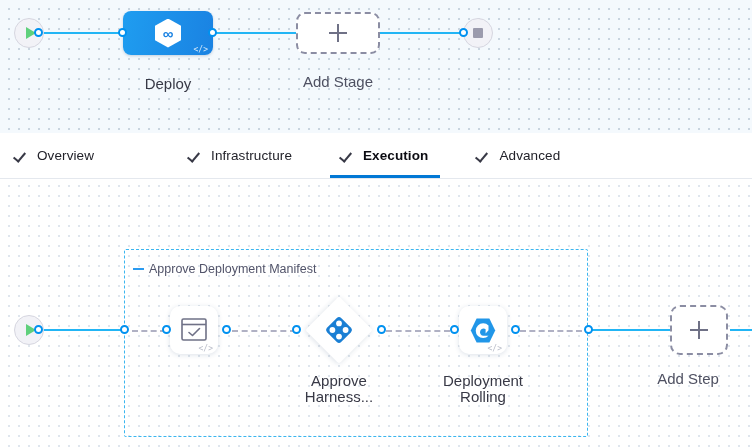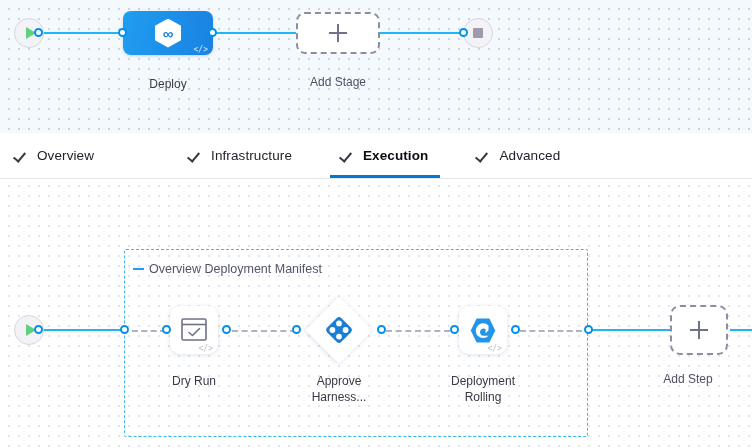--- a/index.html
+++ b/index.html
@@ -123,21 +123,21 @@
     position: relative; width: 18px; height: 18px;
   }
   .plus::before, .plus::after {
     content: ""; position: absolute; background: #6f7186;
   }
   .plus::before { left: 8px; top: 0; width: 2px; height: 18px; }
   .plus::after { left: 0; top: 8px; width: 18px; height: 2px; }
 
   .node-label {
     position: absolute; text-align: center;
-    font-size: 12px; color: #383946;
+    font-size: 15px; color: #383946;
     line-height: 16px;
   }
   .node-label.muted { color: #4f5162; text-align: center; }
 
   
   .step-group {
     position: absolute;
     border: 1.5px dashed #3ab6f0;
     background: rgba(255,255,255,0);
     border-radius: 2px;
@@ -253,38 +253,37 @@
     <div class="conn-dash" style="left:520px; top:151px; width:62px;"></div>
 
     <div class="endcircle" style="left:14px; top:136px;">
       <div class="play-tri"></div>
     </div>
     <div class="port" style="left:34px; top:146px;"></div>
 
     <div class="step-group" style="left:124px; top:70px; width:464px; height:188px;">
       <div class="group-header">
         <span class="collapse-dash"></span>
-        <span class="group-title">Overview Deployment Manifest</span>
+        <span class="group-title">Approve Deployment Manifest</span>
       </div>
     </div>
 
     <div class="port" style="left:120px; top:146px;"></div>
     <div class="port" style="left:584px; top:146px;"></div>
 
     <div class="step-node" style="left:170px; top:127px;">
       <svg width="26" height="24" viewBox="0 0 26 24">
         <rect x="1" y="1" width="24" height="21" rx="1.5" fill="#ffffff" stroke="#6f7186" stroke-width="1.6"></rect>
         <line x1="1" y1="6.5" x2="25" y2="6.5" stroke="#6f7186" stroke-width="1.6"></line>
         <path d="M8 14.5 L11.5 17.5 L18.5 10.5" fill="none" stroke="#6f7186" stroke-width="1.6" stroke-linecap="round" stroke-linejoin="round"></path>
       </svg>
       <span class="codeglyph dark">&lt;/&gt;</span>
     </div>
     <div class="port" style="left:162px; top:146px;"></div>
     <div class="port" style="left:222px; top:146px;"></div>
-    <div class="node-label" style="left:144px; top:194px; width:100px;">Dry Run</div>
 
     <div class="diamond-node" style="left:315px; top:127px;"></div>
     <div class="diamond-icon" style="left:315px; top:127px;">
       <svg width="30" height="30" viewBox="0 0 30 30">
         <rect x="5" y="5" width="20" height="20" rx="3.4" transform="rotate(45 15 15)" fill="#1a7fd4"></rect>
         <circle cx="15" cy="8.4" r="2.9" fill="#ffffff"></circle>
         <circle cx="21.6" cy="15" r="2.9" fill="#ffffff"></circle>
         <circle cx="15" cy="21.6" r="2.9" fill="#ffffff"></circle>
         <circle cx="8.4" cy="15" r="2.9" fill="#ffffff"></circle>
       </svg>

